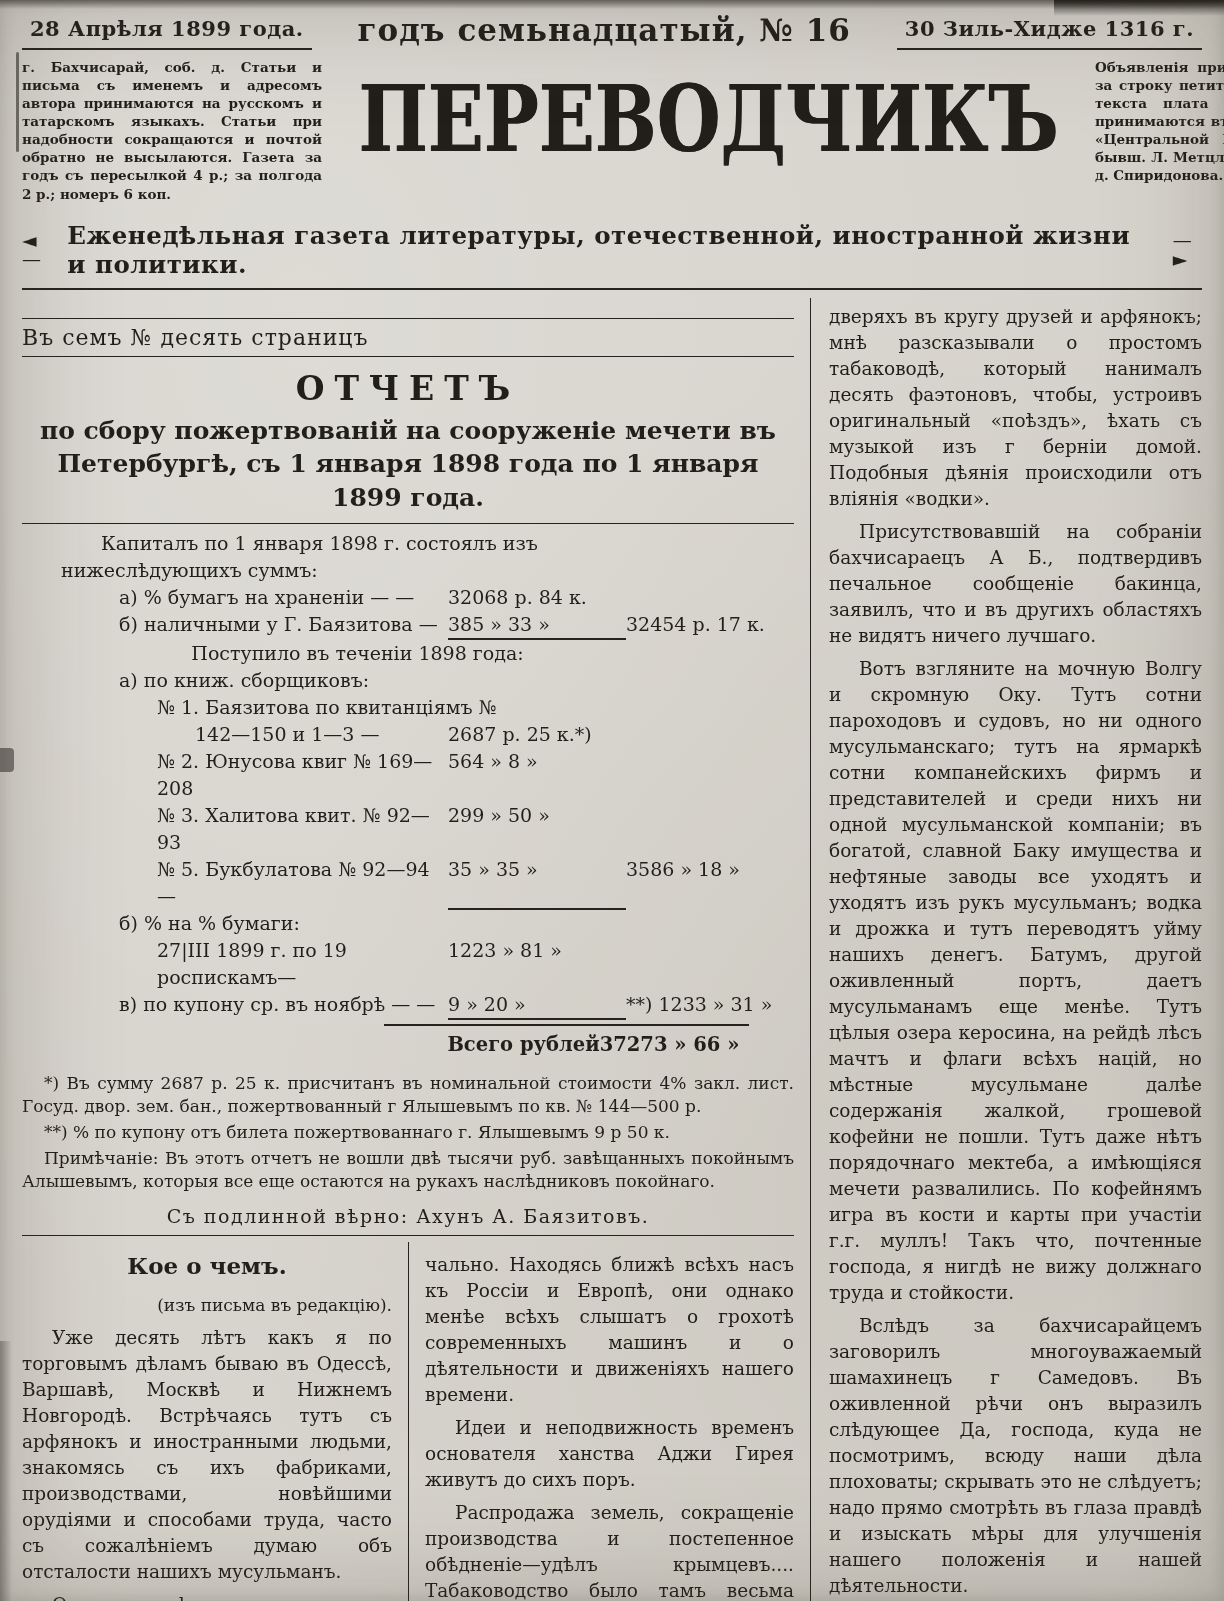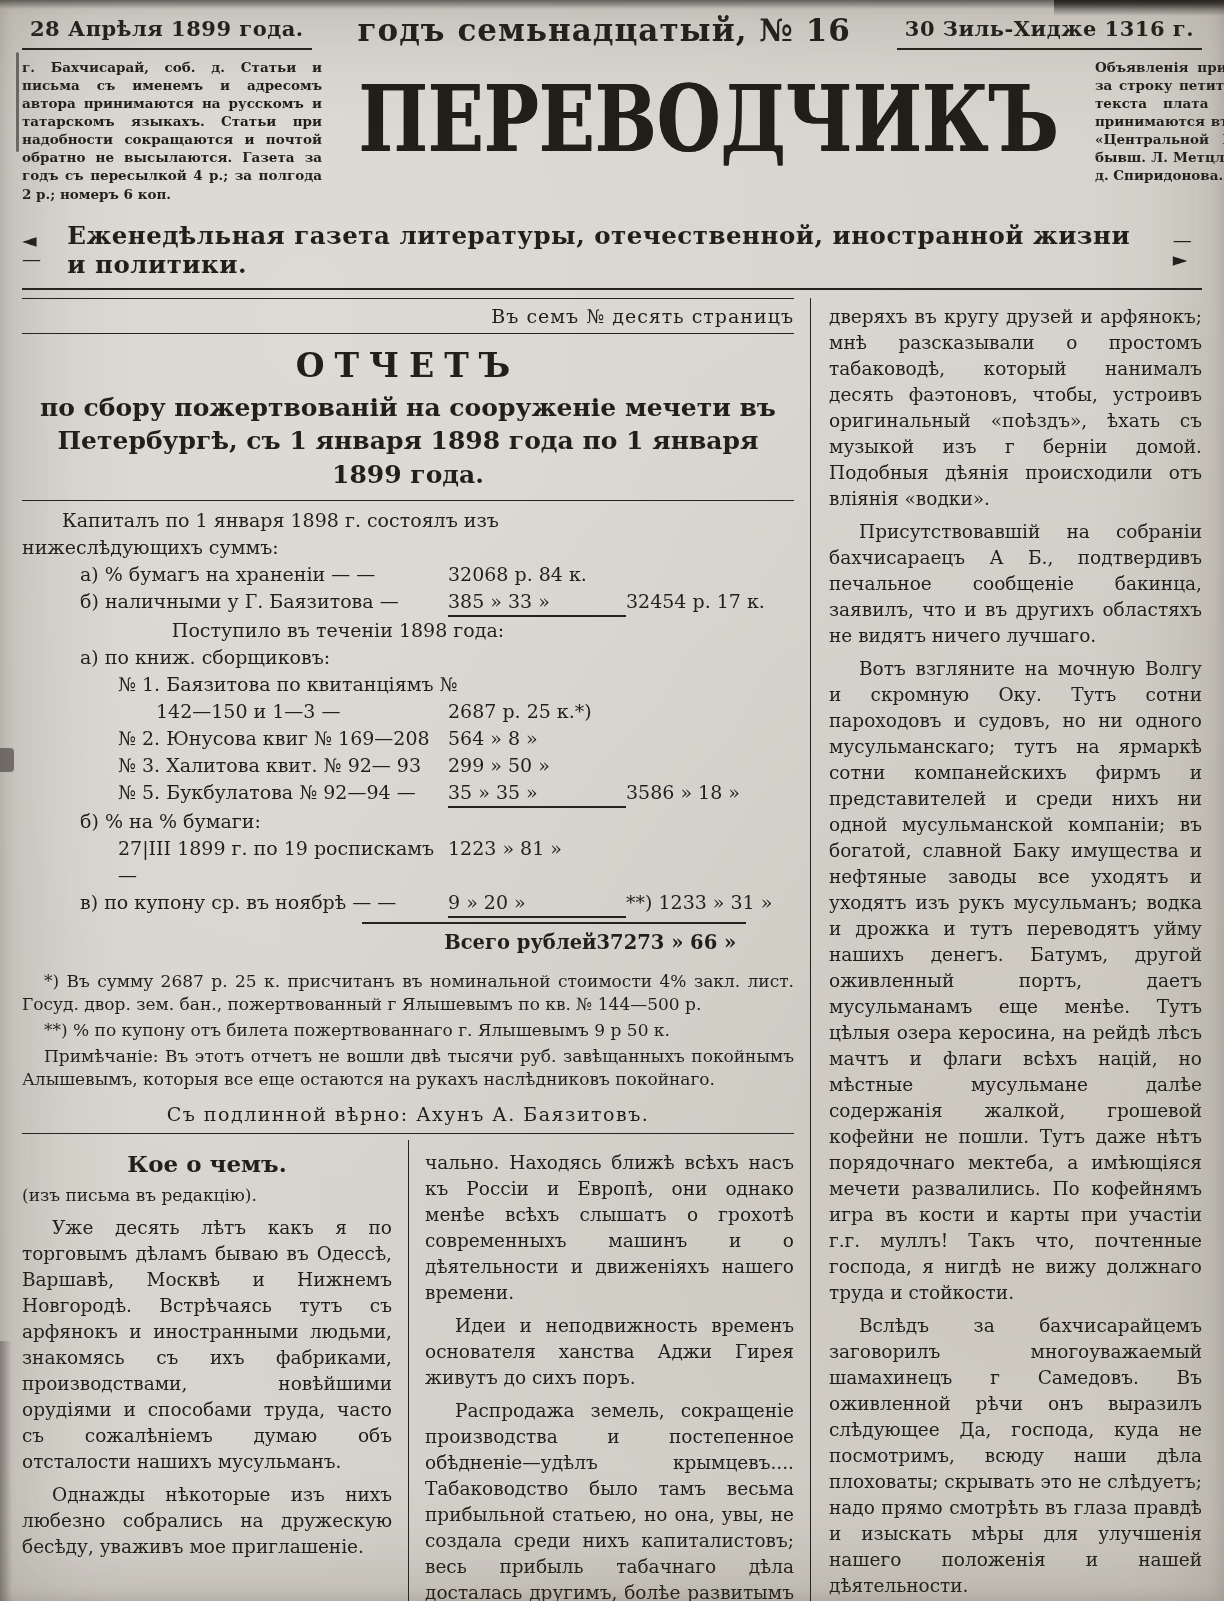--- a/index.html
+++ b/index.html
@@ -53,28 +53,28 @@
   .orn { font-size:19px; line-height:1; }
 
   
   .content { display:grid; grid-template-columns:1fr 392px; margin:8px 22px 0; }
   .left-area { padding-right:16px; }
   .right-col { border-left:1.5px solid #26231e; padding-left:18px; padding-top:6px; }
 
   .rule { border:none; border-top:1.5px solid #26231e; margin:6px 0; }
 
   .pages-note { border-top:1.5px solid #26231e; border-bottom:1.5px solid #26231e;
-    text-align:right; font-size:19px; padding:6px 0; margin:0 0 8px; letter-spacing:1px; }
+    text-align:left; font-size:22px; padding:6px 0; margin:20px 0 8px; letter-spacing:1px; }
 
   .report-title { margin:12px 0 6px; text-align:center; font-size:33px; font-weight:bold;
     letter-spacing:10px; }
   .report-subtitle { margin:0 6px 8px; text-align:center; font-size:25px; font-weight:bold;
     line-height:1.35; }
 
-  .report-body { font-size:19px; line-height:27px; margin-top:6px; }
+  .report-body { font-size:19px; line-height:27px; margin-top:6px;margin-left:39px; }
   .rrow { display:flex; }
   .rt { flex:1 1 auto; }
   .ra { flex:0 0 178px; }
   .rb { flex:0 0 168px; }
   .i0 .rt { text-indent:40px; }
   .i1 .rt { padding-left:58px; }
   .i2 .rt { padding-left:96px; }
   .i3 .rt { padding-left:134px; }
   .rcenter .rt { text-align:center; padding-right:140px; }
   .sum .ra { border-bottom:2px solid #26231e; }
@@ -83,21 +83,21 @@
     font-weight:bold; font-size:19.5px; }
 
   .fnotes { margin-top:14px; }
   .fnote { margin:3px 0; font-size:17px; line-height:23px; text-align:justify; text-indent:22px; }
   .signature { text-align:center; font-size:19px; letter-spacing:1.5px; margin:12px 0 8px; }
 
   .articles { display:grid; grid-template-columns:1fr 1fr; margin-top:2px; }
   .col1 { padding-right:16px; }
   .col2 { border-left:1.5px solid #26231e; padding-left:16px; padding-top:10px; }
   .art-title { margin:10px 0 2px; text-align:center; font-size:23px; font-weight:bold; }
-  .art-sub { margin:8px 0 10px; text-align:left; font-size:17px; }
+  .art-sub { margin:16px 0 10px; text-align:right; font-size:17px; }
 
   .para { margin:0 0 7px; text-align:justify; text-indent:30px;
     font-size:18.5px; line-height:26px; }
   .col2 .plist .para:first-of-type { text-indent:0; }
   .right-col .plist .para:first-of-type { text-indent:0; }
 </style>
 </head>
 <body>
 
 <div class="page">

